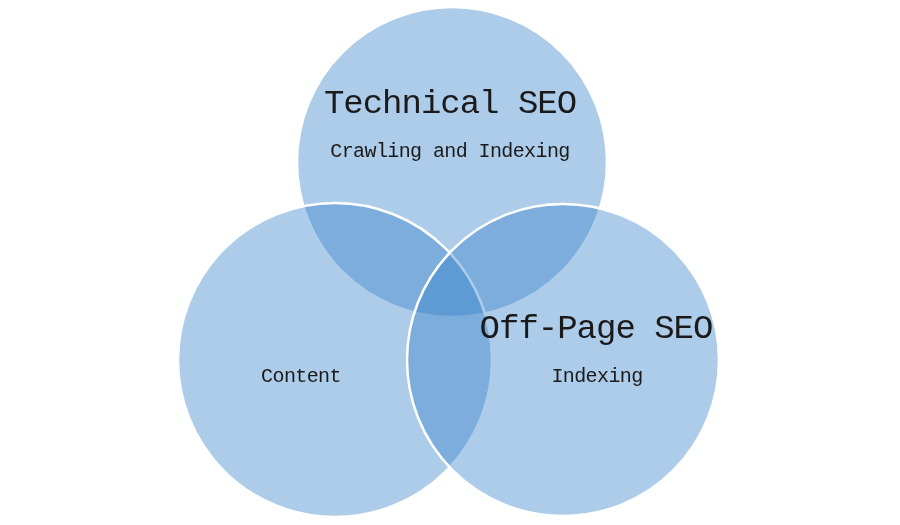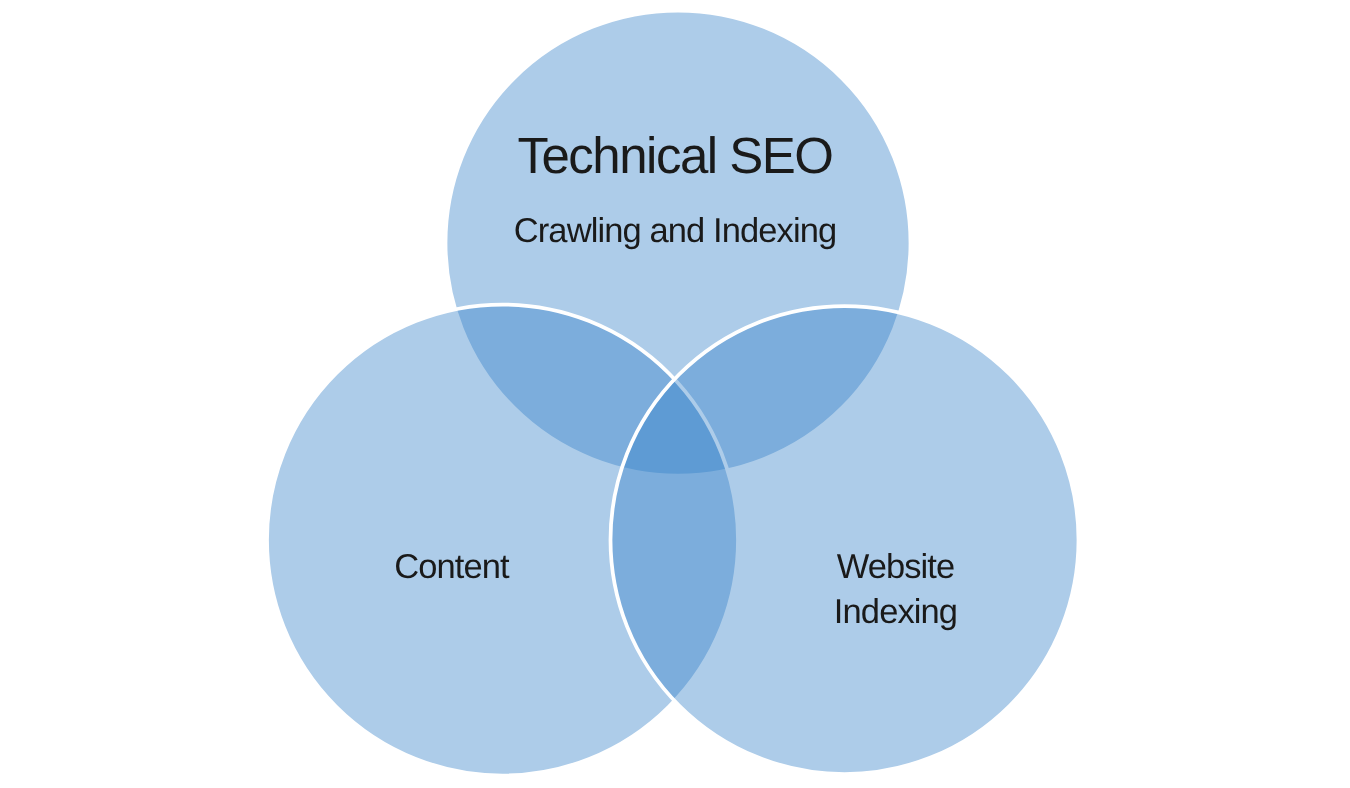--- a/index.html
+++ b/index.html
@@ -6,21 +6,21 @@
     margin: 0;
     padding: 0;
     background: #ffffff;
   }
   .stage {
     position: relative;
     width: 724px;
     height: 525px;
     background: #ffffff;
     overflow: hidden;
-    font-family: Liberation Sans, sans-serif;
+    font-family: Liberation Mono, monospace;
   }
   .stage svg {
     position: absolute;
     left: 0;
     top: 0;
   }
   .vcircle {
     stroke-width: 2.5px;
   }
   .label {
@@ -29,21 +29,21 @@
     text-align: center;
     white-space: nowrap;
     color: #1a1a1a;
     line-height: 1;
   }
   .title {
     font-size: 34px;
     letter-spacing: -1px;
   }
   .subtitle {
-    font-size: 23px;
+    font-size: 20px;
     letter-spacing: -0.6px;
   }
   .subtitle.two-line div {
     line-height: 30px;
   }
 </style>
 </head>
 <body>
 
 <div class="stage">
@@ -56,19 +56,19 @@
 
   <div class="label title" style="left:450px; top:87px;">Technical SEO</div>
 
   <div class="label subtitle" style="left:450px; top:142px;">Crawling and Indexing</div>
 
 
   <div class="label subtitle two-line" style="left:301px; top:362px;">
     <div>Content</div>
   </div>
 
+  <div class="label title" style="left:596px; top:312px;">Off-Page SEO</div>
 
   <div class="label subtitle two-line" style="left:597px; top:362px;">
-    <div>Website</div>
     <div>Indexing</div>
   </div>
 
 </div>
 
 </body></html>

